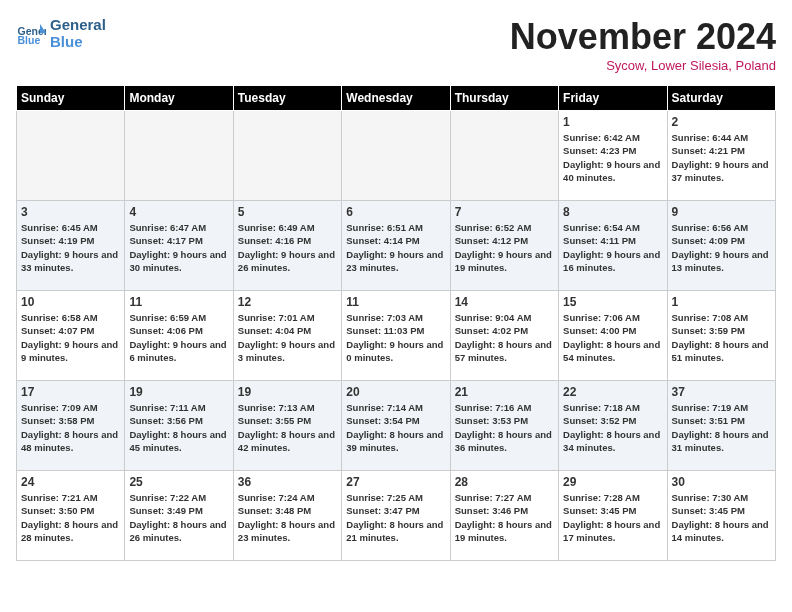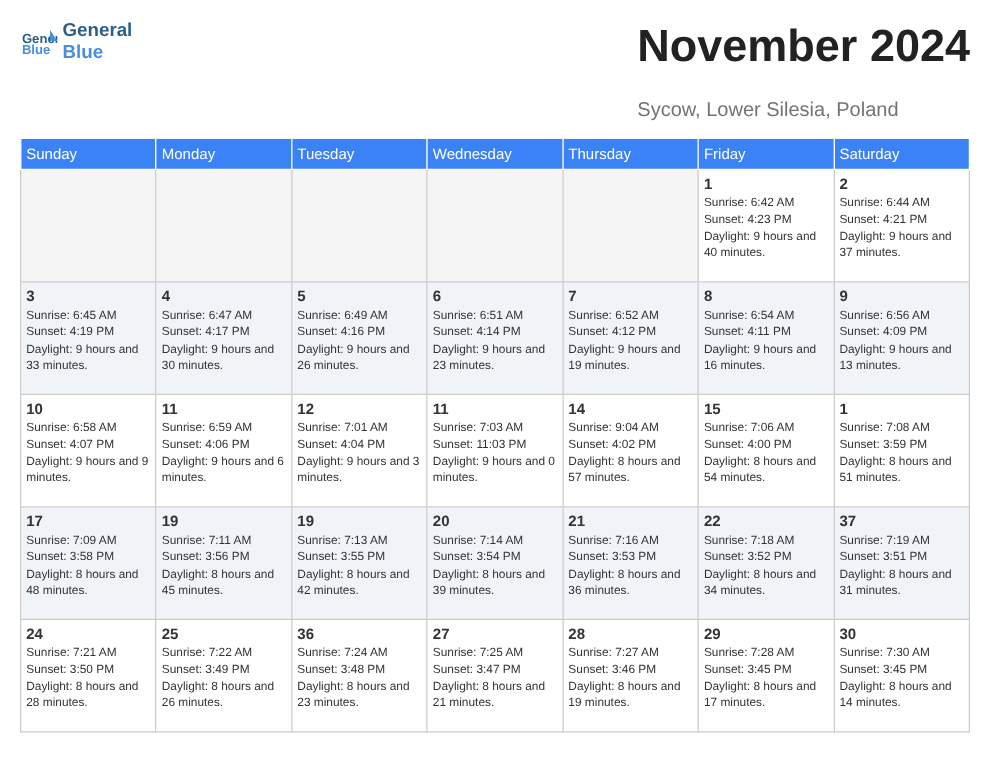--- a/index.html
+++ b/index.html
@@ -19,42 +19,41 @@
     .logo {
       display: flex;
       align-items: center;
       gap: 4px;
     }
     .logo-icon {
       width: 30px;
       height: 30px;
     }
     .title-block {
-      text-align: left;
+      text-align: right;
     }
     .month-title {
       font-size: 36px;
       font-weight: bold;
       color: #222;
     }
     .location-title {
-      font-size: 16px;
-      color: #737373;
-      margin-top: 22px;
+      font-size: 13px;
+      color: #be185d;
     }
     .calendar {
       width: 100%;
       border-collapse: collapse;
       table-layout: fixed;
     }
     .calendar th {
-      background: #3b82f6;
+      background: #000000;
       color: #fff;
       font-size: 12px;
-      font-weight: normal;
+      font-weight: bold;
       padding: 5px 4px;
       text-align: left;
       border: 1px solid #fff;
     }
     .calendar td {
       vertical-align: top;
       border: 1px solid #ccc;
       padding: 4px;
       font-size: 10px;
       color: #333;
@@ -71,20 +70,21 @@
     .day-num {
       font-weight: bold;
       font-size: 12px;
       margin-bottom: 2px;
       display: block;
     }
     .day-info {
       font-size: 9.5px;
       line-height: 1.4;
       color: #333;
+      font-weight: bold;
     }
   </style>
 </head>
 <body>
 
 <div class="header-area">
   <div class="logo">
     <svg class="logo-icon" viewBox="0 0 40 40">
       <text x="2" y="22" font-size="14" font-weight="bold" fill="#2c5f8a">General</text>
       <text x="2" y="34" font-size="14" font-weight="bold" fill="#4a90d9">Blue</text>

